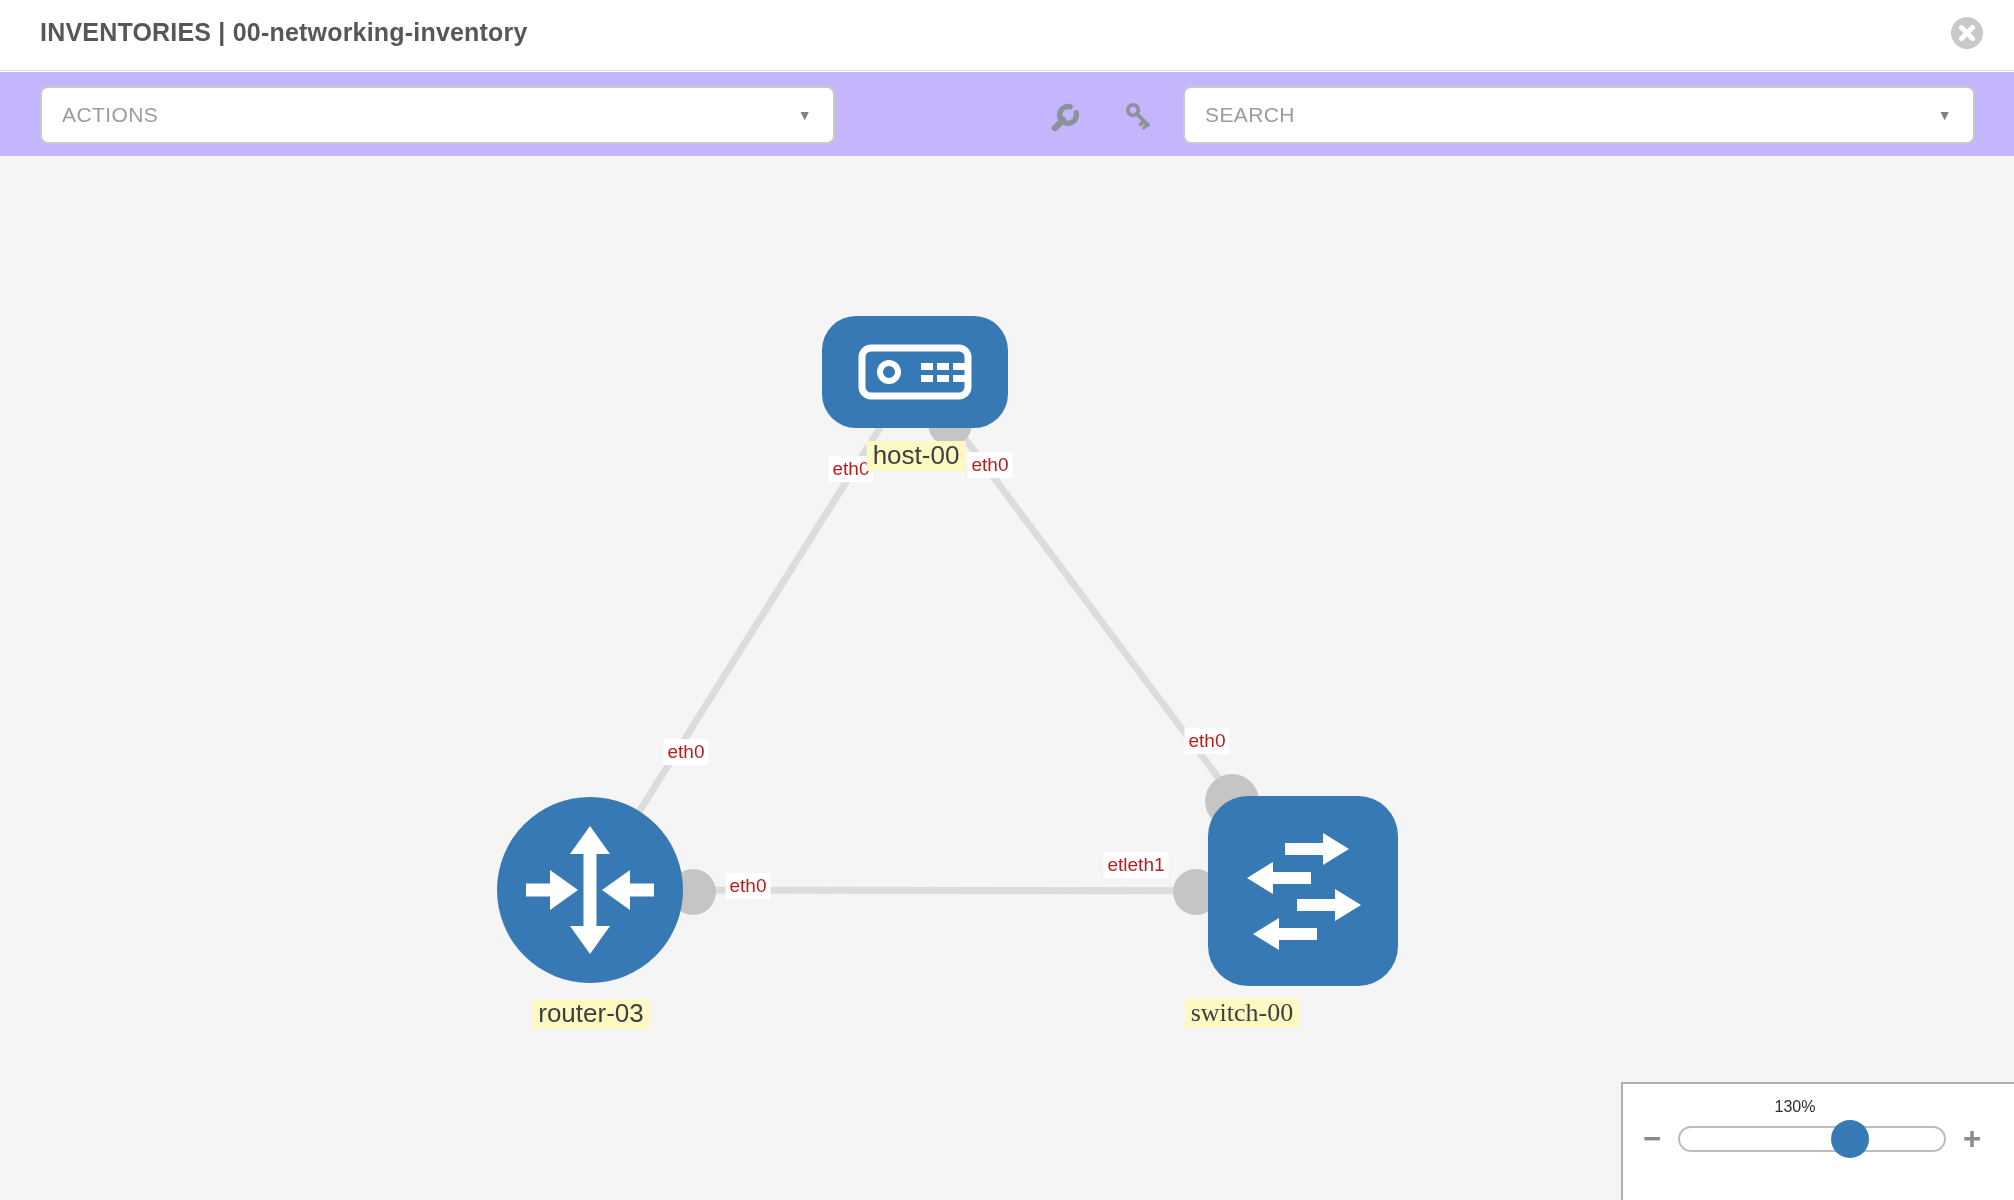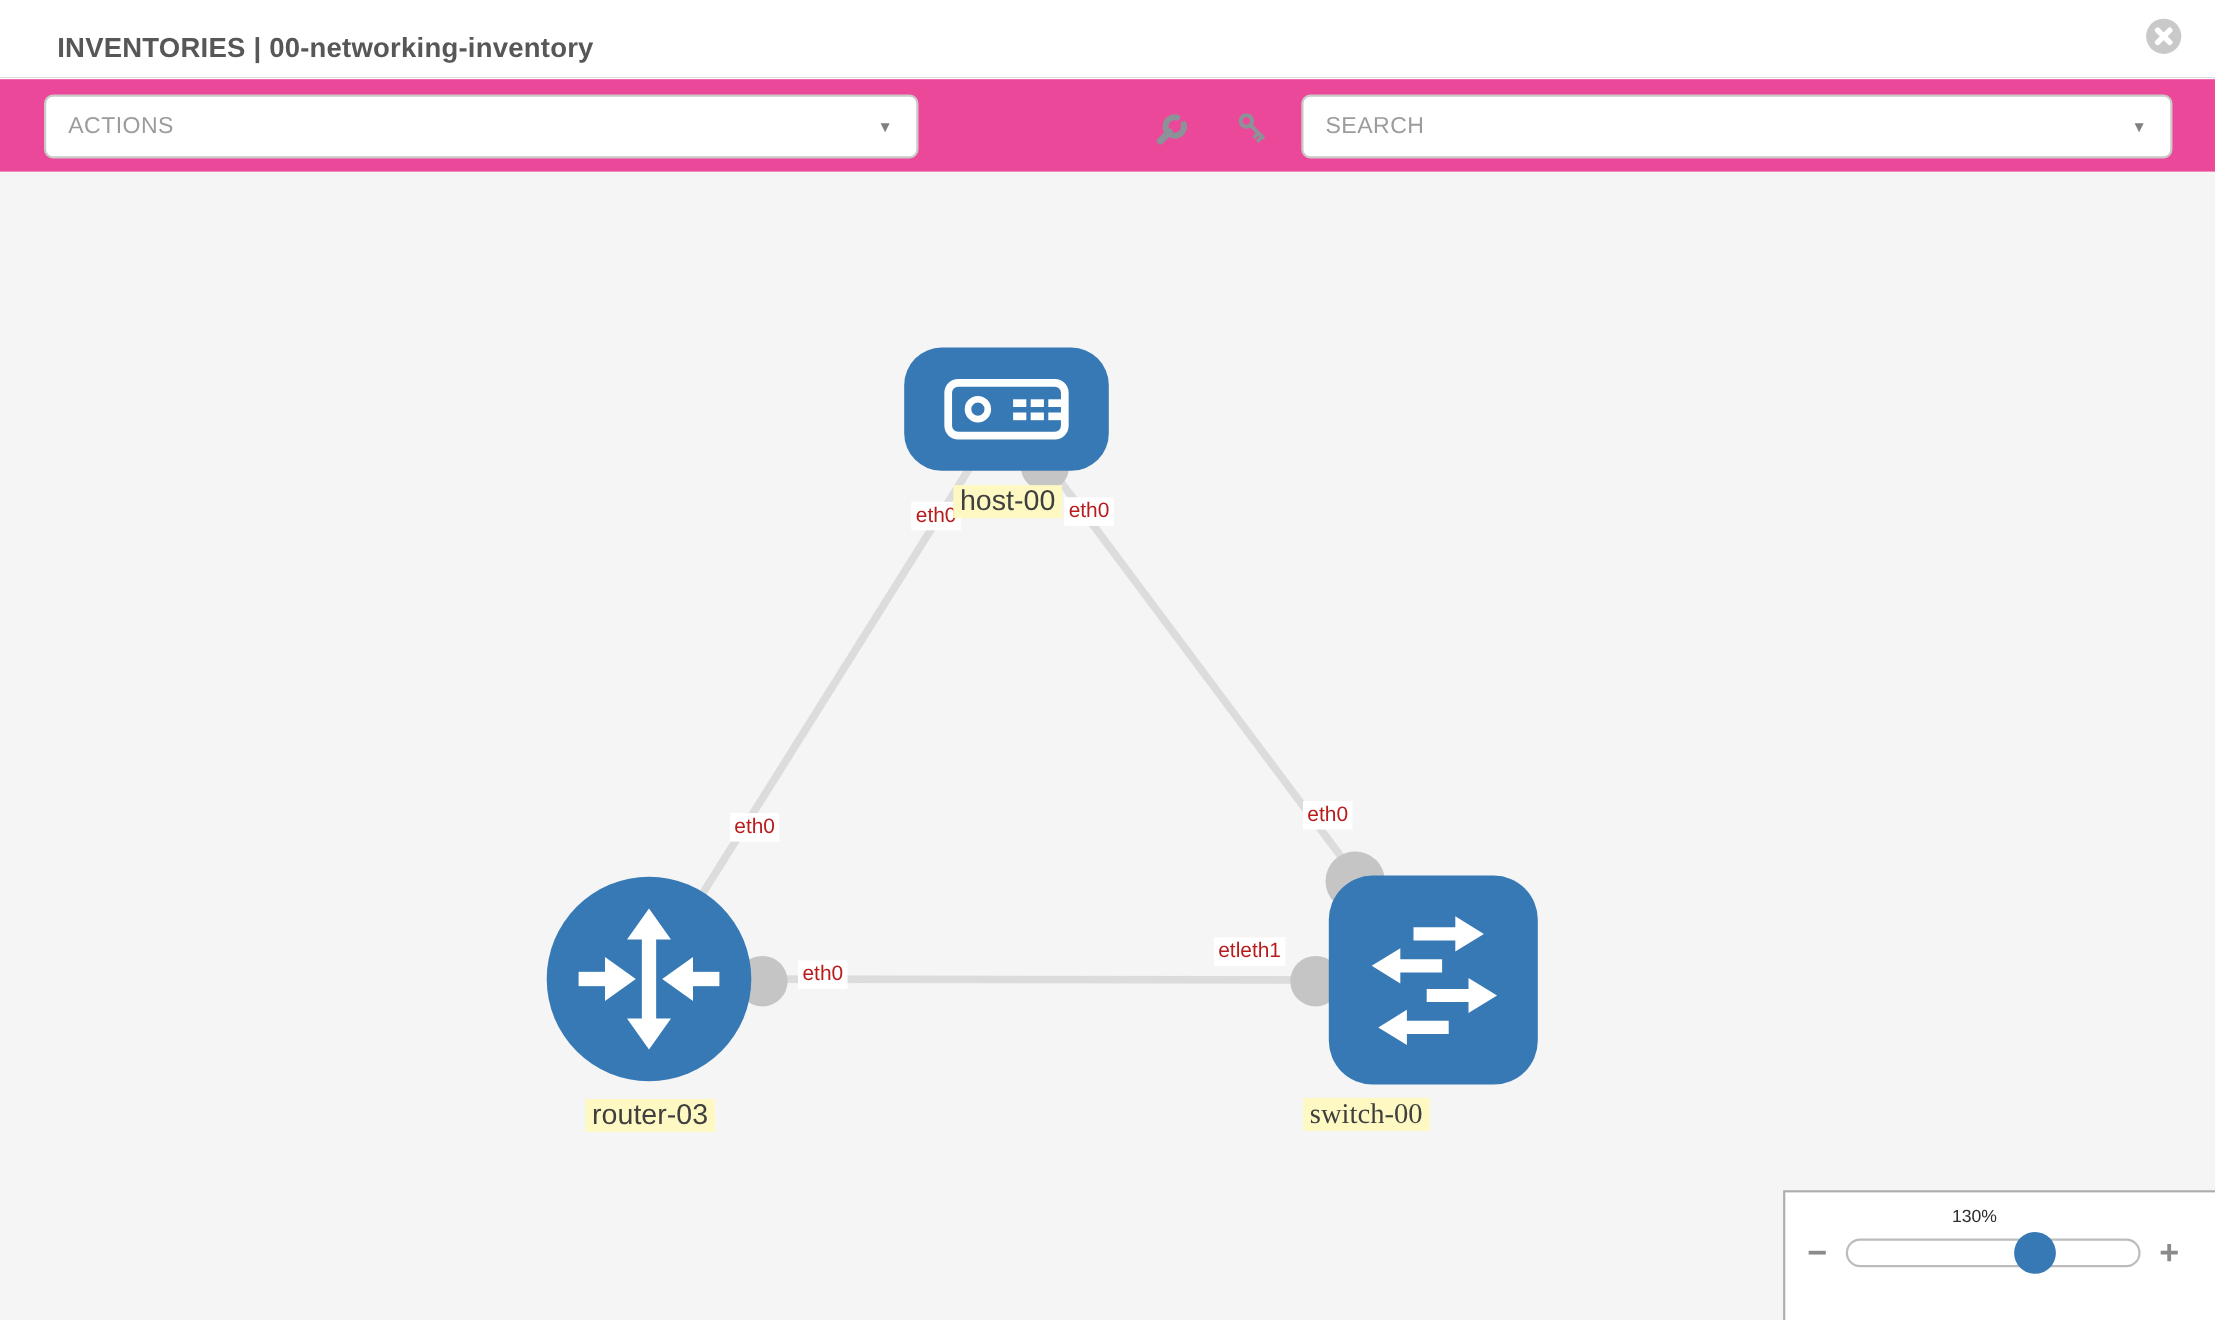--- a/index.html
+++ b/index.html
@@ -6,32 +6,32 @@
   .page {
     position:relative; width:2014px; height:1200px; overflow:hidden;
     background:#ffffff; font-family:"Liberation Sans","DejaVu Sans",sans-serif;
   }
   
   .header {
     position:absolute; top:0; left:0; width:2014px; height:71px;
     background:#ffffff; border-bottom:1px solid #dcdcdc; box-sizing:border-box;
   }
   .page-title {
-    margin:12px; position:absolute; left:40px; top:0; line-height:64px;
+    margin:0; position:absolute; left:40px; top:0; line-height:64px;
     font-size:25px; font-weight:bold; color:#575757; letter-spacing:.2px;
   }
   .close-btn {
     position:absolute; top:17px; right:31px; width:32px; height:32px;
     border-radius:50%; background:#c9c9c9; display:flex; align-items:center;
     justify-content:center; cursor:pointer;
   }
   
   .toolbar {
     position:absolute; top:72px; left:0; width:2014px; height:102px;
-    background:#ec4899; border-bottom:2px solid #be185d; box-sizing:border-box;
+    background:#c4b5fd; border-bottom:2px solid #be185d; box-sizing:border-box;
   }
   .select {
     position:absolute; top:14px; height:58px; background:#ffffff;
     border:2px solid #c9c9c9; border-radius:8px; display:flex; align-items:center;
     padding:0 20px; box-sizing:border-box; color:#9c9c9c; font-size:21px;
     cursor:pointer; letter-spacing:.4px;
   }
   .select .caret { position:absolute; right:21px; color:#808080; font-size:14px; }
   .select.actions { left:40px; width:795px; }
   .select.search  { left:1183px; width:792px; }

